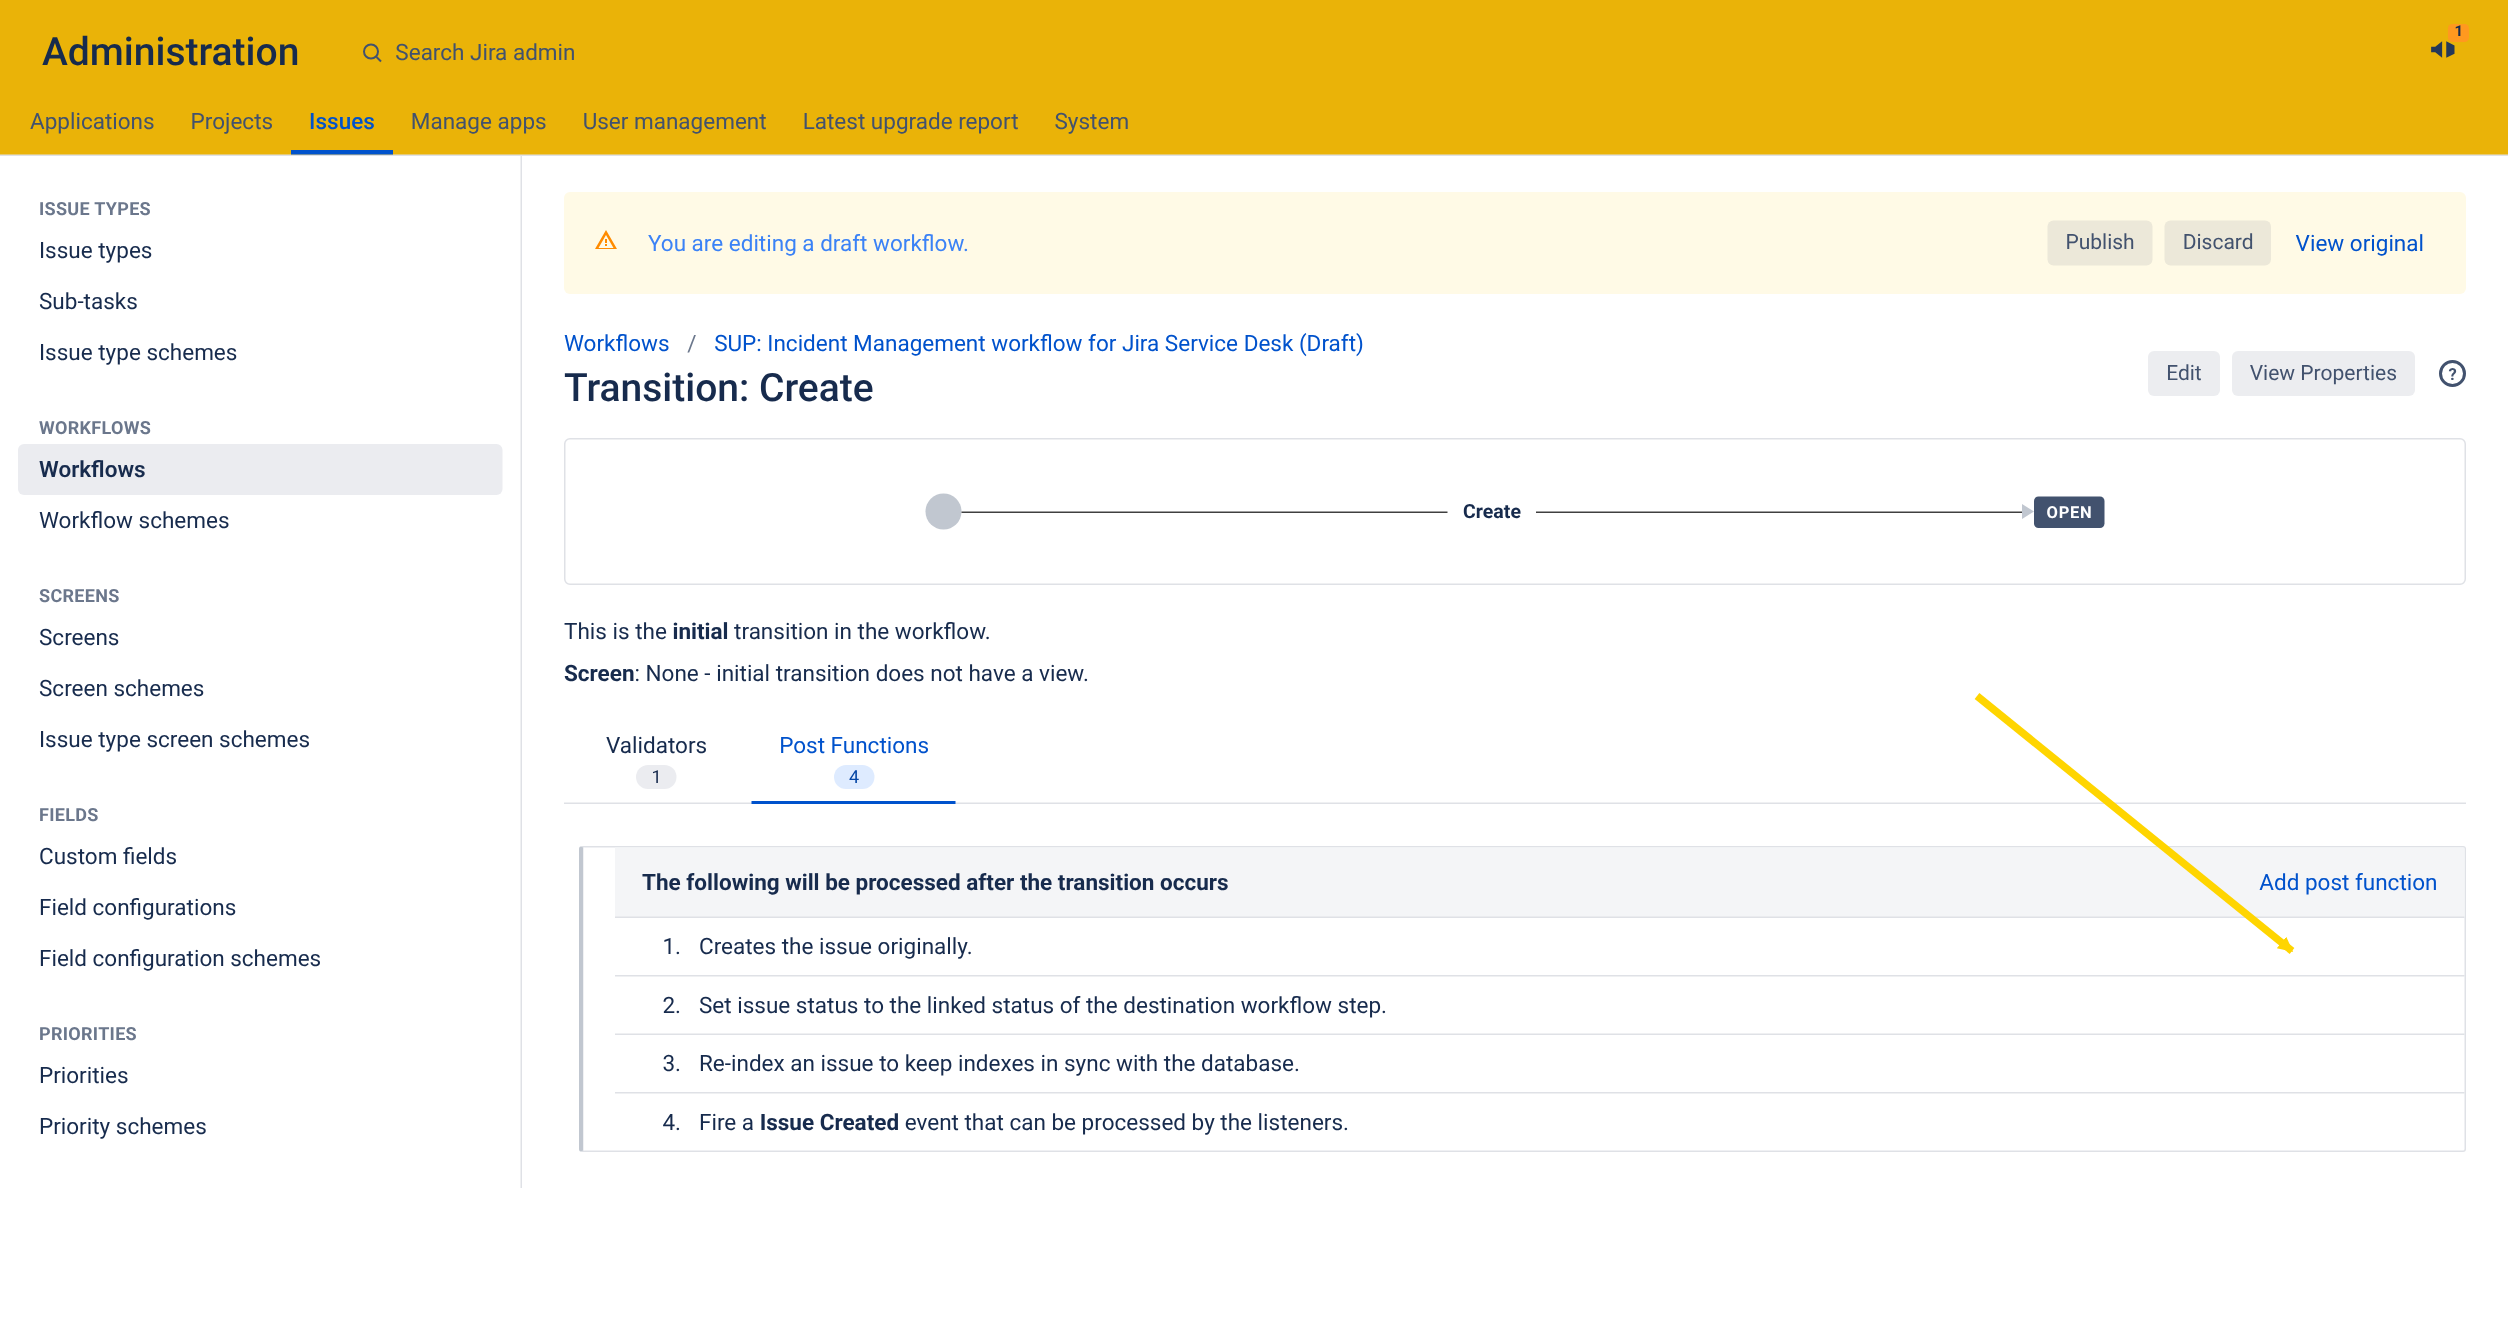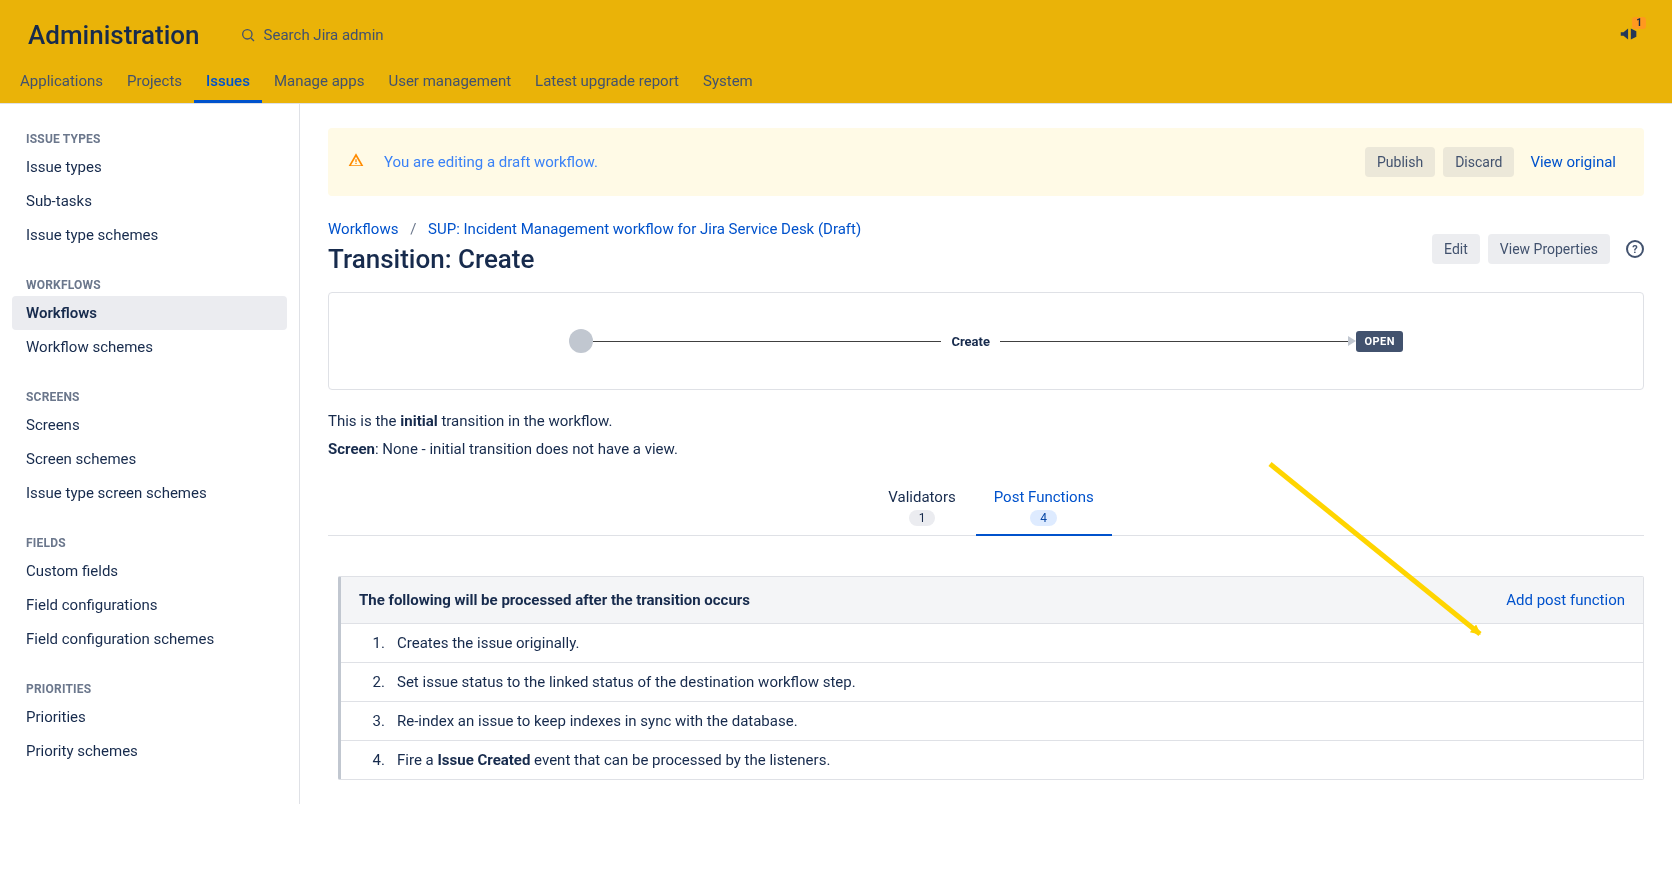--- a/index.html
+++ b/index.html
@@ -71,21 +71,21 @@
   .top-tab.active {
     color: #0052CC;
     border-bottom-color: #0052CC;
     font-weight: 500;
   }
   
   .layout {
     display: flex;
   }
   .sidebar {
-    width: 300px;
+    width: 348px;
     border-right: 1px solid #dfe1e6;
     padding: 20px 12px 20px 12px;
   }
   .side-group-title {
     font-size: 12px;
     font-weight: 700;
     color: #6B778C;
     padding: 8px 14px 4px 14px;
     letter-spacing: 0.2px;
   }
@@ -234,24 +234,23 @@
     font-size: 15px;
     margin-bottom: 10px;
     color: #172B4D;
   }
   .info-line .bold { font-weight: 700; }
   
   .inner-tabs {
     display: flex;
     border-bottom: 1px solid #dfe1e6;
     margin-top: 24px;
-    margin-bottom: 40px;
-    gap: 2px;
+    margin-bottom: 28px;
+    gap: 12px;
     padding-left: 10px;
-    justify-content: center;
   }
   .inner-tab {
     padding: 6px 18px 8px 18px;
     cursor: pointer;
     text-align: center;
     border-bottom: 2px solid transparent;
     margin-bottom: -1px;
   }
   .inner-tab .label { font-size: 15px; color: #172B4D; }
   .inner-tab .badge {
@@ -265,20 +264,21 @@
   }
   .inner-tab.active .label { color: #0052CC; }
   .inner-tab.active .badge { background: #DEEBFF; color: #0747A6; }
   .inner-tab.active { border-bottom-color: #0052CC; }
   
   .pf-box {
     border: 1px solid #dfe1e6;
     border-left: 3px solid #C1C7D0;
     border-radius: 2px;
     margin-left: 10px;
+    padding-left: 21px;
   }
   .pf-header {
     background: #f4f5f7;
     padding: 14px 18px;
     display: flex;
     justify-content: space-between;
     align-items: center;
     border-bottom: 1px solid #dfe1e6;
   }
   .pf-header-title {

